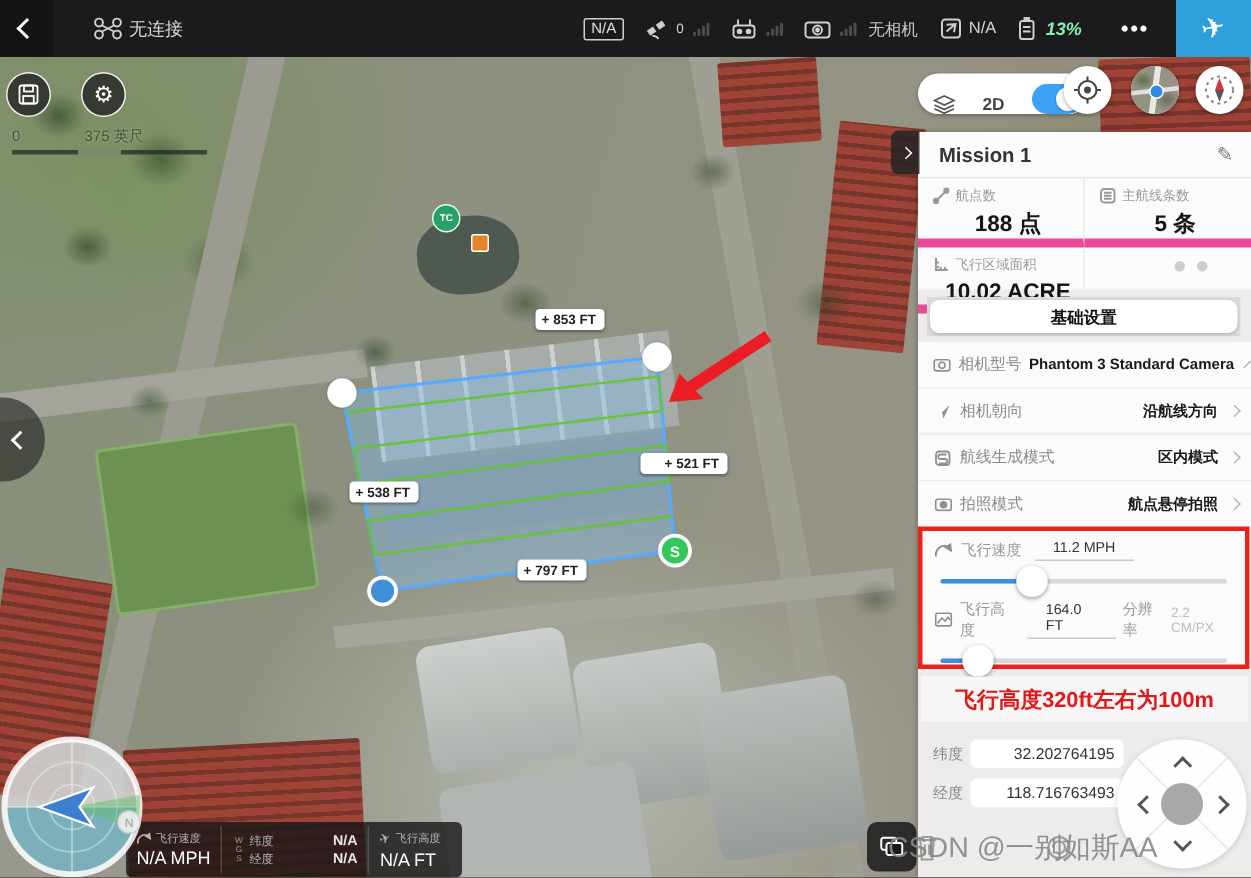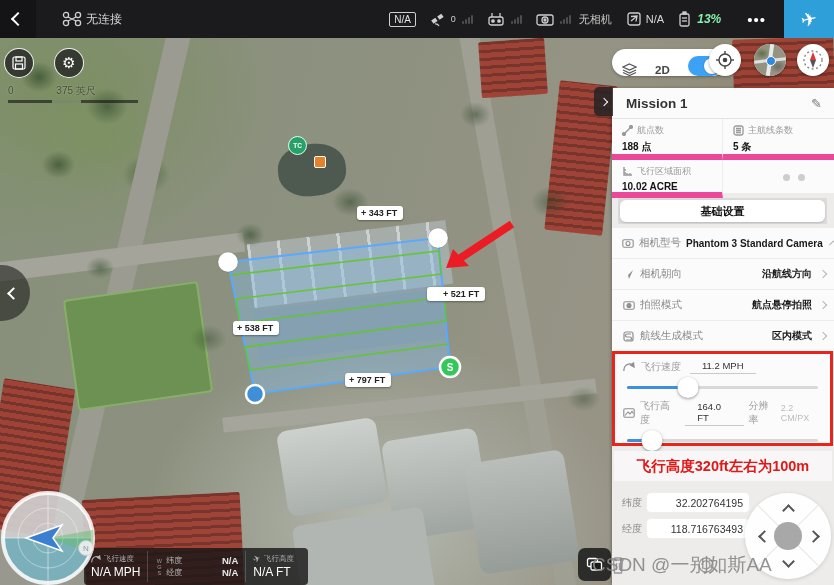--- a/index.html
+++ b/index.html
@@ -55,21 +55,21 @@
   
   #panel{position:absolute;left:612px;top:88px;width:222px;height:497px;background:#eeeceb;z-index:30;box-shadow:-1px 0 3px rgba(0,0,0,.25);}
   #panel-tab{position:absolute;left:594px;top:87px;width:19px;height:29px;background:rgba(35,35,35,.85);border-radius:5px 0 0 5px;display:flex;align-items:center;justify-content:center;color:#fff;z-index:31;}
   #p-header{position:absolute;left:0;top:0;width:222px;height:30px;background:#fbfbfb;border-bottom:1px solid #e3e3e3;display:flex;align-items:center;}
   #p-title{font-size:13.5px;font-weight:bold;color:#333;margin-left:14px;flex:1;}
   #p-edit{color:#777;font-size:13px;margin-right:12px;}
   #stats{position:absolute;left:0;top:31px;width:222px;height:74px;background:#fbfbfb;display:grid;grid-template-columns:1fr 1fr;grid-template-rows:1fr 1fr;}
   .stat{padding:5px 0 0 10px;border-bottom:6px solid #ec4899;position:relative;}
   .stat:nth-child(odd){border-right:1px solid #ededed;}
   .stat .s-l{font-size:9px;color:#9a9a9a;display:flex;align-items:center;gap:4px;}
-  .stat .s-v{font-size:10px;font-weight:bold;color:#141414;margin-top:3px;}
+  .stat .s-v{font-size:15px;font-weight:bold;color:#141414;margin-top:3px;text-align:center;}
   .dot{position:absolute;width:7px;height:7px;border-radius:50%;background:#cdcdcd;z-index:33;}
   #tabsbar{position:absolute;left:6px;top:110px;width:209px;height:26px;background:#dbdbdb;border-radius:1px;display:flex;padding:2px;box-sizing:border-box;}
   .tab{flex:1;display:flex;align-items:center;justify-content:center;font-size:11px;color:#555;border-radius:6px;}
   .tab.active{background:#fff;color:#111;font-weight:bold;box-shadow:0 1px 2px rgba(0,0,0,.15);}
   #setlist{position:absolute;left:0;top:140px;width:222px;}
   .srow{height:31px;background:#fbfbfb;border-bottom:1px solid #ececec;display:flex;align-items:center;padding:0 8px 0 10px;box-sizing:border-box;gap:5px;}
   .srow .ic{width:13px;color:#8f8f8f;display:flex;align-items:center;justify-content:center;}
   .srow .lab{font-size:10.5px;color:#8a8a8a;flex:1;white-space:nowrap;}
   .srow .val{font-size:10px;font-weight:bold;color:#1a1a1a;white-space:nowrap;}
   .srow .chv{width:5px;height:5px;border-width:1.5px;color:#b5b5b5;margin-left:3px;}
@@ -153,22 +153,22 @@
     <polyline points="231,275 439,251 441,274 236,299 240,323 444,297 446,321 245,347 250,370 448,344" fill="none" stroke="#62c62e" stroke-width="1.6" opacity="0.95"></polyline>
     <circle cx="228" cy="262" r="10" fill="#fff" stroke="rgba(0,0,0,0.15)" stroke-width="1"></circle>
     <circle cx="438" cy="238" r="10" fill="#fff" stroke="rgba(0,0,0,0.15)" stroke-width="1"></circle>
     <circle cx="255" cy="394" r="9" fill="#3f8fd8" stroke="#fff" stroke-width="2.5"></circle>
     <circle cx="450" cy="367" r="10" fill="#34c759" stroke="#fff" stroke-width="2.5"></circle>
     <text x="450" y="371" text-anchor="middle" font-size="10" font-weight="bold" fill="#fff">S</text>
     <line x1="512" y1="224" x2="459" y2="259" stroke="#ec1c24" stroke-width="8"></line>
     <polygon points="446,268 469,266 453,249" fill="#ec1c24"></polygon>
   </svg>
 
-  <div class="edge-label" style="left:357px;top:206px;">+ 343 FT</div>
-  <div class="edge-label" style="left:427px;top:287px;padding-left:16px;">+ 521 FT</div>
+  <div class="edge-label" style="left:357px;top:206px;">+ 853 FT</div>
+  <div class="edge-label" style="left:427px;top:302px;padding-left:16px;">+ 521 FT</div>
   <div class="edge-label" style="left:233px;top:321px;">+ 538 FT</div>
   <div class="edge-label" style="left:345px;top:373px;">+ 797 FT</div>
 
 
   <div id="topbar">
     <div id="back">
         <span class="chv chv-l" style="color:#fff;width:8px;height:8px;"></span>
       </div>
     <div class="tb-group" style="margin-left:26px;">
       <svg width="20" height="16" viewBox="0 0 20 16">
@@ -402,42 +402,42 @@
             <svg width="11" height="11" viewBox="0 0 11 11">
               <polygon points="1,10 10,1 6,10 5,6" fill="#8f8f8f"></polygon>
             </svg>
           </span>
         <span class="lab">相机朝向</span>
         <span class="val">沿航线方向</span>
         <span class="chv chv-r"></span>
       </div>
       <div class="srow">
         <span class="ic">
+            <svg width="11" height="11" viewBox="0 0 11 11">
+              <g stroke="#8f8f8f" fill="none" stroke-width="1.2">
+                <rect x="1" y="1" width="9" height="9" rx="2"></rect>
+                <path d="M8,3 h-4 a1.4,1.4 0 0 0 0,3 h3 a1.4,1.4 0 0 1 0,3 h-4"></path>
+              </g>
+            </svg>
+          </span>
+        <span class="lab">航线生成模式</span>
+        <span class="val">区内模式</span>
+        <span class="chv chv-r"></span>
+      </div>
+      <div class="srow">
+        <span class="ic">
             <svg width="12" height="10" viewBox="0 0 12 10">
               <g stroke="#8f8f8f" fill="none" stroke-width="1.1">
                 <rect x="0.8" y="1.8" width="10.4" height="7.4" rx="1.5"></rect>
                 <circle cx="6" cy="5.5" r="2" fill="#8f8f8f"></circle>
               </g>
             </svg>
           </span>
         <span class="lab">拍照模式</span>
         <span class="val">航点悬停拍照</span>
-        <span class="chv chv-r"></span>
-      </div>
-      <div class="srow">
-        <span class="ic">
-            <svg width="11" height="11" viewBox="0 0 11 11">
-              <g stroke="#8f8f8f" fill="none" stroke-width="1.2">
-                <rect x="1" y="1" width="9" height="9" rx="2"></rect>
-                <path d="M8,3 h-4 a1.4,1.4 0 0 0 0,3 h3 a1.4,1.4 0 0 1 0,3 h-4"></path>
-              </g>
-            </svg>
-          </span>
-        <span class="lab">航线生成模式</span>
-        <span class="val">区内模式</span>
         <span class="chv chv-r"></span>
       </div>
     </div>
 
     <div id="sliderbox">
       <div class="sl-head">
         <span class="ic">
             <svg width="12" height="11" viewBox="0 0 12 11">
               <g stroke="#8f8f8f" fill="none" stroke-width="1.3">
                 <path d="M1,9 a6,6 0 0 1 7,-7"></path>

